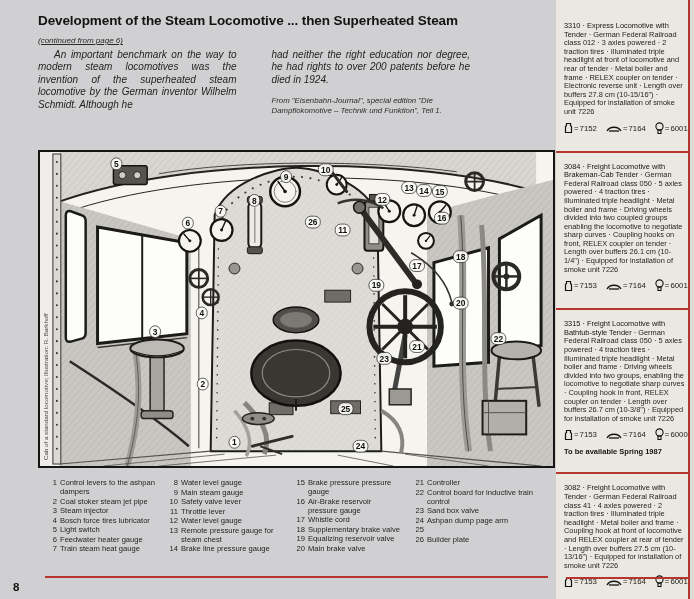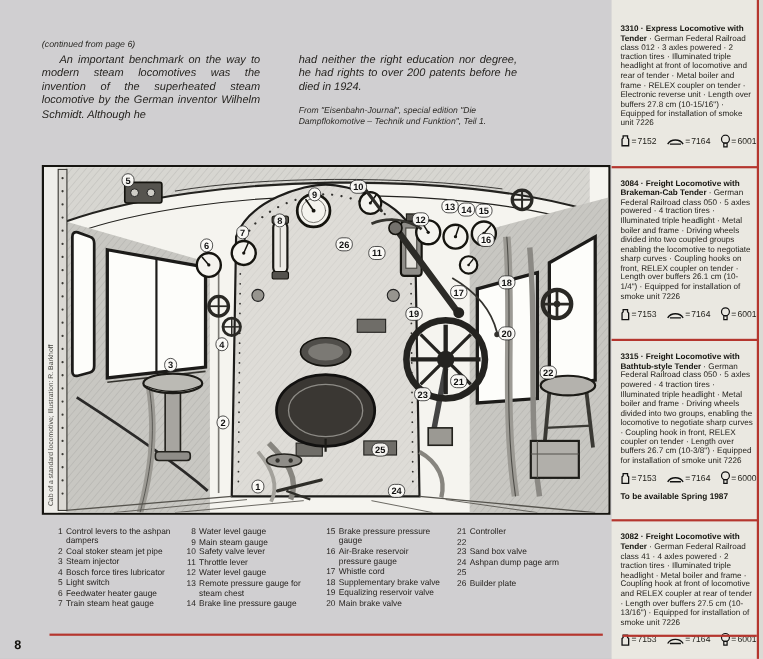--- a/index.html
+++ b/index.html
@@ -9,21 +9,21 @@
     font-family:"Liberation Sans", sans-serif;
     color:#1b1a17;
   }
   
   .title{
     position:absolute;left:38px;top:13px;margin:0;
     font-size:13.5px;font-weight:bold;letter-spacing:-0.1px;color:#141311;
   }
   .continued{
     position:absolute;left:38px;top:36px;
-    font-size:8px;font-style:italic;color:#2b2a26;
+    font-size:8px;font-style:italic;color:#2b2a26;text-decoration:underline;
   }
   .cols{
     position:absolute;left:38px;top:49px;width:432px;
     display:flex;gap:35px;
   }
   .cols .col{width:206px;}
   .cols p{
     margin:0;font-size:10px;font-style:italic;line-height:12.4px;
     text-align:justify;color:#211f1b;
   }
@@ -64,21 +64,21 @@
   }
   
   .sidebar{
     position:absolute;left:556px;top:0;width:138px;height:599px;
     background:#eae8e1;box-sizing:border-box;
     padding:22px 8px 0 8px;
   }
   .product .desc{
     margin:0;font-size:7.4px;line-height:8.6px;color:#201e19;text-align:left;
   }
-  .product .b{font-weight:bold;color:#15140f;}
+  .product .b{font-weight:normal;color:#15140f;}
   .iconrow{
     display:flex;align-items:center;gap:9px;margin-top:5px;
     font-size:7.8px;color:#1c1b16;
   }
   .iconrow .part{display:inline-flex;align-items:center;gap:1px;}
   .iconrow svg{display:block;}
   .note{margin:6px 0 0 0;font-size:7.5px;font-weight:bold;color:#15140f;}
   .note:empty{display:none;}
   .red-sep{
     height:2px;background:#b5362e;margin:16px -8px 10px -8px;
@@ -88,20 +88,21 @@
   }
   
   .edge-line{position:absolute;left:688px;top:0;width:2px;height:599px;background:#b5362e;}
   .edge-after{position:absolute;left:690px;top:0;width:4px;height:599px;background:#dcdad4;}
 </style>
 </head>
 <body>
 
 <div class="page">
 
+  <h1 class="title">Development of the Steam Locomotive ... then Superheated Steam</h1>
   <div class="continued">(continued from page 6)</div>
 
   <div class="cols">
     <div class="col">
       <p class="indent">An important benchmark on the way to modern steam locomotives was the invention of the superheated steam locomotive by the German inventor Wilhelm Schmidt. Although he</p>
     </div>
     <div class="col">
       <p>had neither the right education nor degree, he had rights to over 200 patents before he died in 1924.</p>
       <p class="source">From "Eisenbahn-Journal", special edition "Die Dampflokomotive – Technik und Funktion", Teil 1.</p>
     </div>
@@ -520,20 +521,21 @@
           <span class="txt">Main brake valve</span>
         </div>
       </div>
       <div class="legend-col">
         <div class="legend-item">
           <span class="num">21</span>
           <span class="txt">Controller</span>
         </div>
         <div class="legend-item">
           <span class="num">22</span>
+          <span class="txt">Control board for inductive train control</span>
         </div>
         <div class="legend-item">
           <span class="num">23</span>
           <span class="txt">Sand box valve</span>
         </div>
         <div class="legend-item">
           <span class="num">24</span>
           <span class="txt">Ashpan dump page arm</span>
         </div>
         <div class="legend-item">

